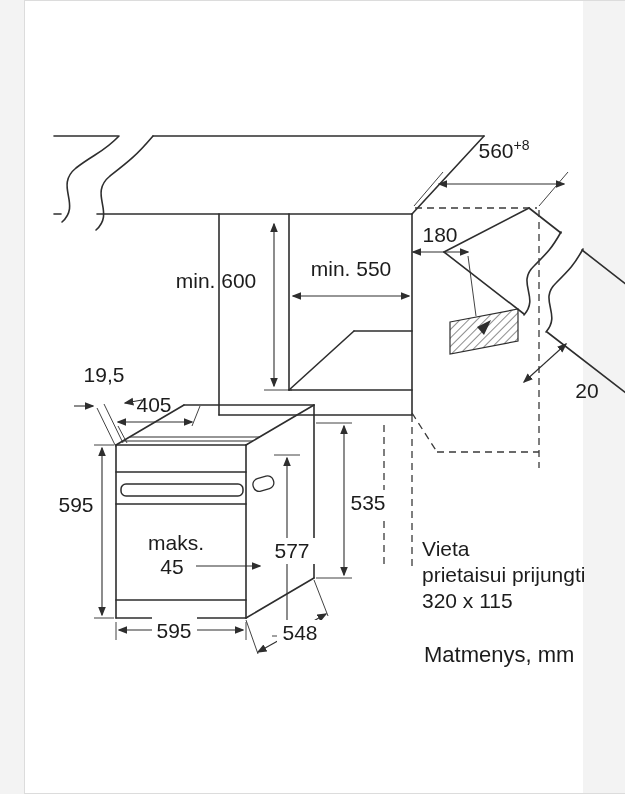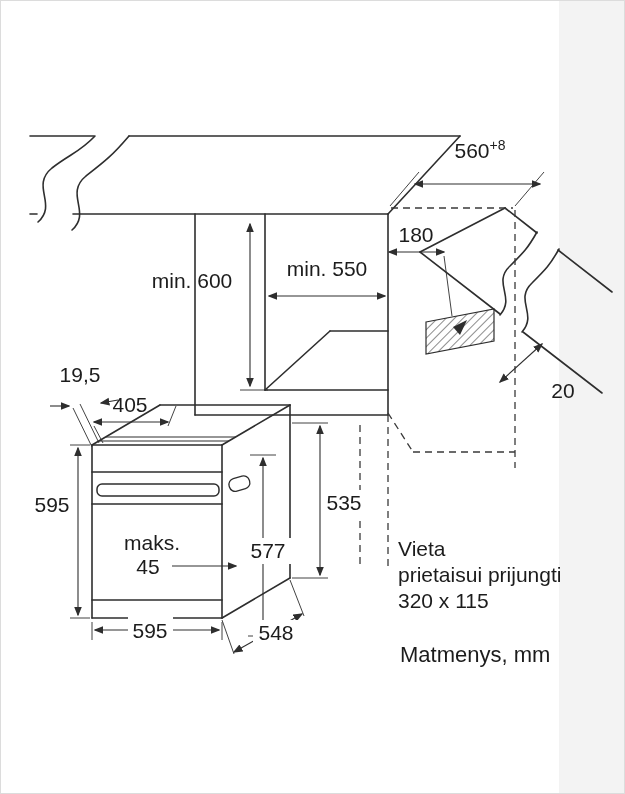--- a/index.html
+++ b/index.html
@@ -1,18 +1,19 @@
 <!DOCTYPE html>
 <html><head>
 <meta charset="utf-8">
 <style>
   html,body{margin:0;padding:0;background:#f3f3f3;}
   .frame{
     width:559px;height:794px;background:#ffffff;position:relative;
     font-family:"Liberation Sans", sans-serif;
+    margin-left:24px;
   }
   svg{display:block;}
   svg text{
     font-family:"Liberation Sans", sans-serif;
     fill:#1c1c1c;font-size:21px;
   }
   .units{font-size:22px;}
   .sup{font-size:14px;}
   .ln{fill:none;stroke:#2e2e2e;stroke-width:1.6;stroke-linecap:round;stroke-linejoin:round;}
   .thin{fill:none;stroke:#2e2e2e;stroke-width:1.1;}

